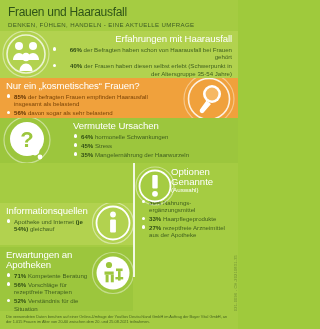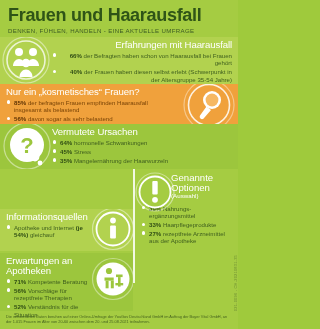--- a/index.html
+++ b/index.html
@@ -8,21 +8,21 @@
     font-family:"Liberation Sans", sans-serif;
     background:#9fca3c;
     overflow:hidden;
     position:relative;
   }
   .poster { position:relative; width:238px; height:329px; background:#a5cc42; }
 
   
   .header { padding:6px 8px 3px 8px; }
   .title {
-    font-size:18px; font-weight:700; color:#2f5417; letter-spacing:-0.3px;
+    font-size:12px; font-weight:400; color:#2f5417; letter-spacing:-0.3px;
     line-height:1; white-space:nowrap;
   }
   .subtitle {
     font-size:6.1px; color:#3d5b24; letter-spacing:0.35px;
     margin-top:2.5px; white-space:nowrap;
   }
 
   
   .band { position:relative; overflow:hidden; }
   .band-green-l { background:#b2d24f;text-align:right; }
@@ -62,21 +62,21 @@
   .s1 .sec-title { margin-bottom:1px; }
   .s1-icon { left:2px; top:-2px; width:52px; height:50px; }
 
   
   .s2 { height:40px; }
   .s2 .band-inner { padding:3px 62px 0 6px; }
   .s2-icon { right:0px; top:-3px; width:62px; height:48px; }
 
   
   .s3 { height:45px; }
-  .s3 .band-inner { padding:3px 6px 0 52px; }
+  .s3 .band-inner { padding:3px 6px 0 52px;margin-left:21px; }
   .s3-icon { left:2px; top:-2px; width:52px; height:48px; }
 
   
   .cols { display:flex; height:114px; }
   .col-l { width:133px; position:relative; background:#a5cc42;margin-top:40px; }
   .divider { width:2px; background:#ffffff; opacity:.85; }
   .col-r { flex:1; position:relative; background:#a5cc42; padding:4px 10px 0 6px; }
 
   .blk { position:relative; overflow:hidden; }
   .blk-a { height:42px; background:#b2d24f; padding:3px 40px 0 6px; }
@@ -232,22 +232,22 @@
     <div class="col-r">
       <div class="col-r-head">
         <div class="excl-icon">
           <svg viewBox="0 0 40 42" width="40" height="42">
             <circle cx="20" cy="21" r="19" fill="none" stroke="#ffffff" stroke-opacity=".45" stroke-width="1.2"></circle>
             <circle cx="20" cy="21" r="15.5" fill="none" stroke="#ffffff" stroke-width="1.8"></circle>
             <rect x="17.3" y="10" width="5.4" height="13.5" rx="1" fill="#ffffff"></rect>
             <circle cx="20" cy="28.8" r="2.9" fill="#ffffff"></circle>
           </svg>
         </div>
+        <div class="r-title">Optionen</div>
         <div class="r-title">Genannte</div>
-        <div class="r-title">Optionen</div>
         <div class="sec-sub">(Auswahl)</div>
       </div>
       <ul class="stats dot-white">
         <li><span class="pct">39%</span><span> Nahrungs­ergänzungsmittel</span></li>
         <li><span class="pct">33%</span><span> Haarpflege­produkte</span></li>
         <li><span class="pct">27%</span><span> rezeptfreie Arzneimittel aus der Apotheke</span></li>
       </ul>
     </div>
   </div>
 

